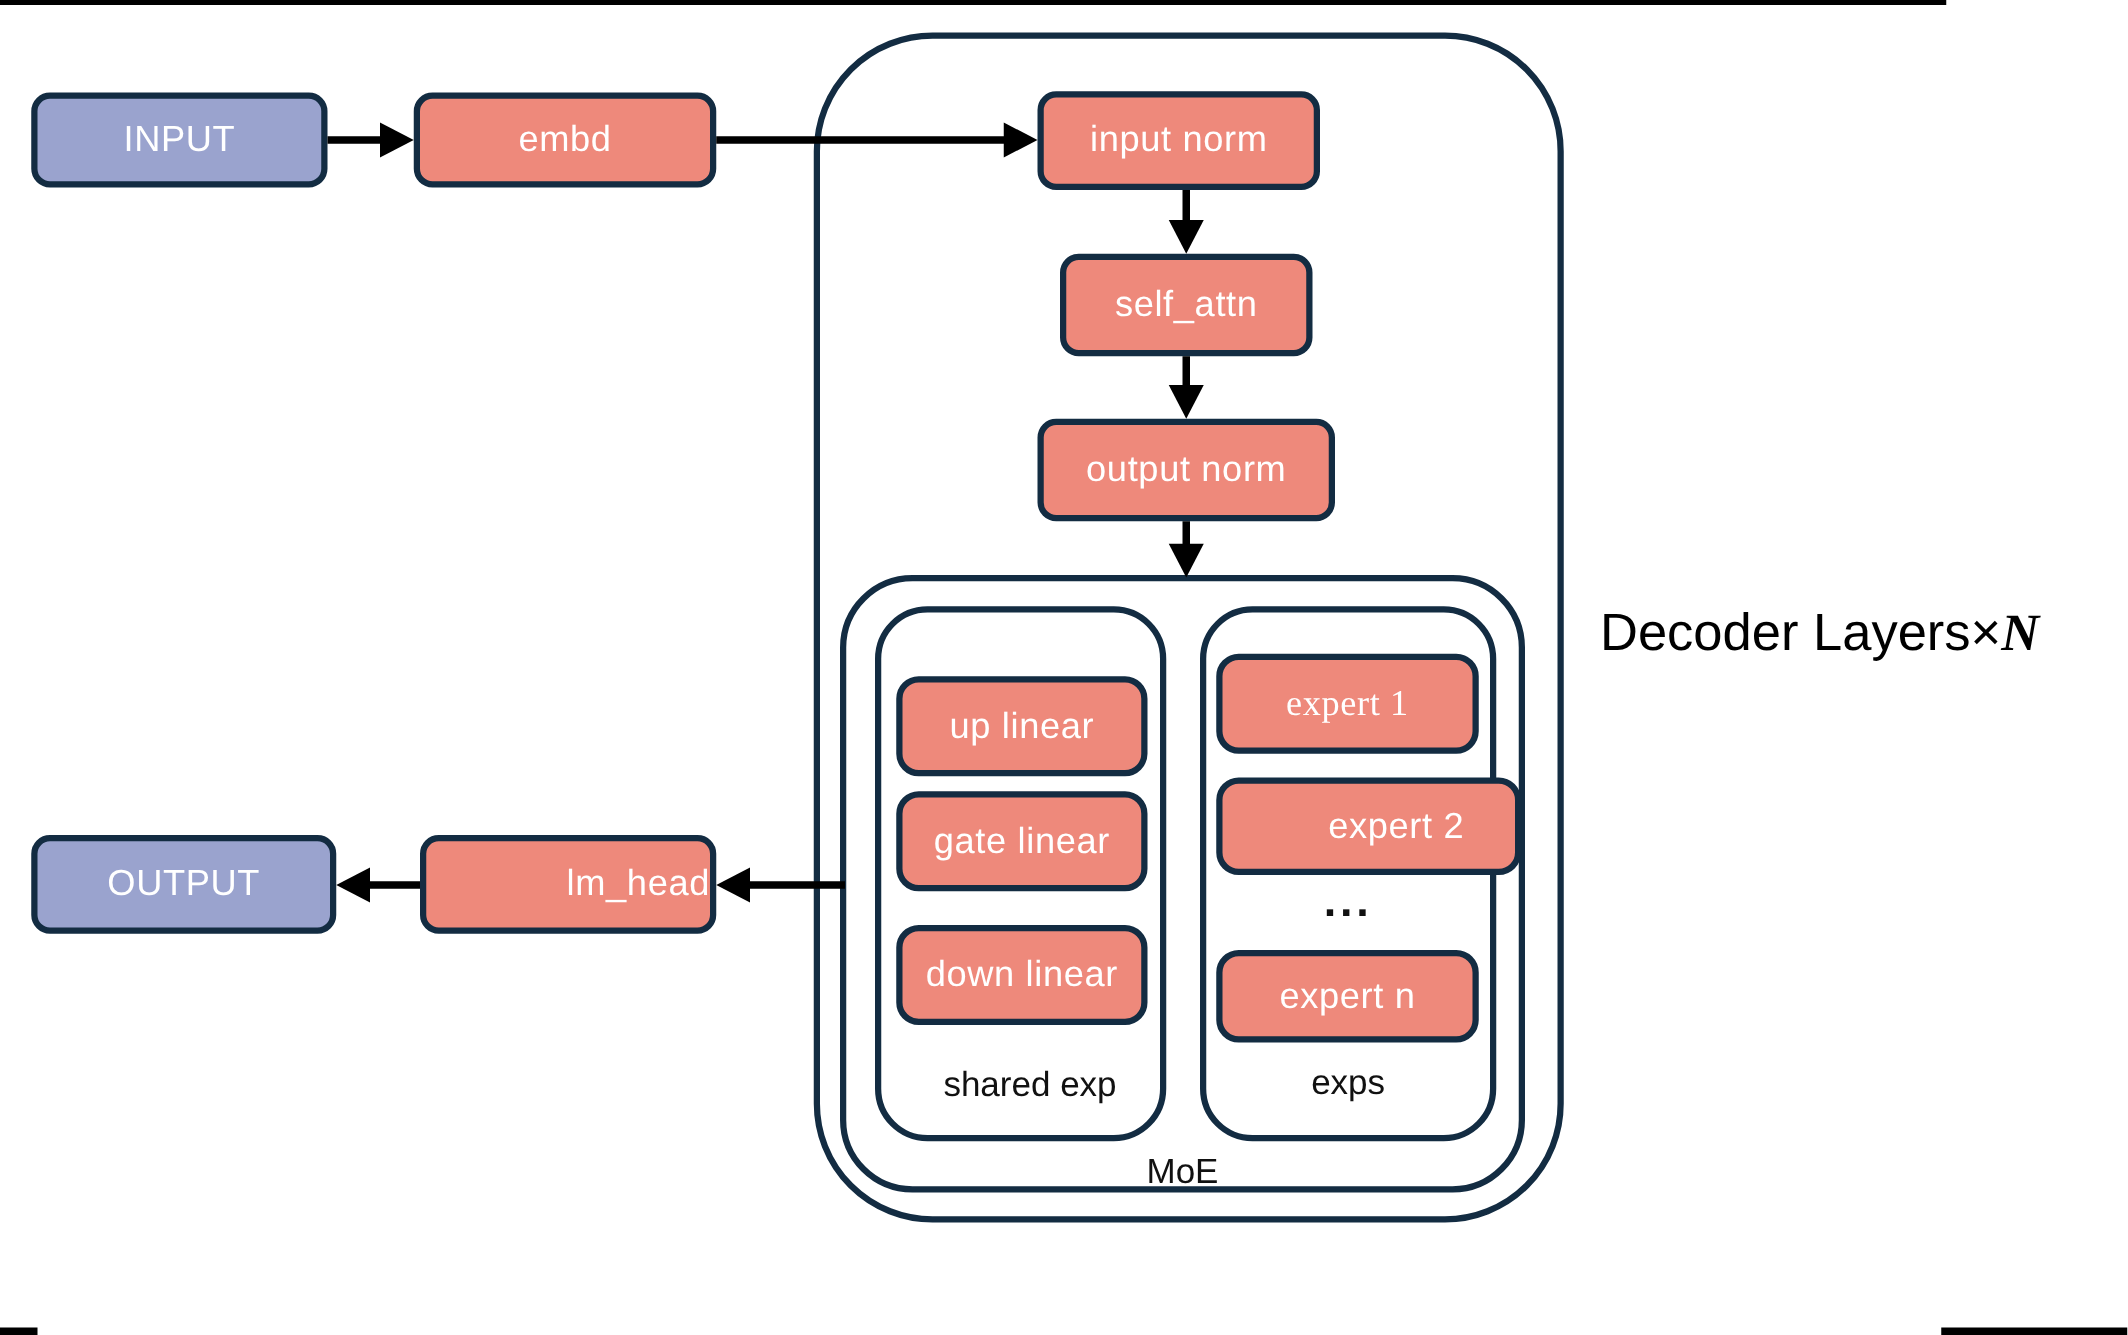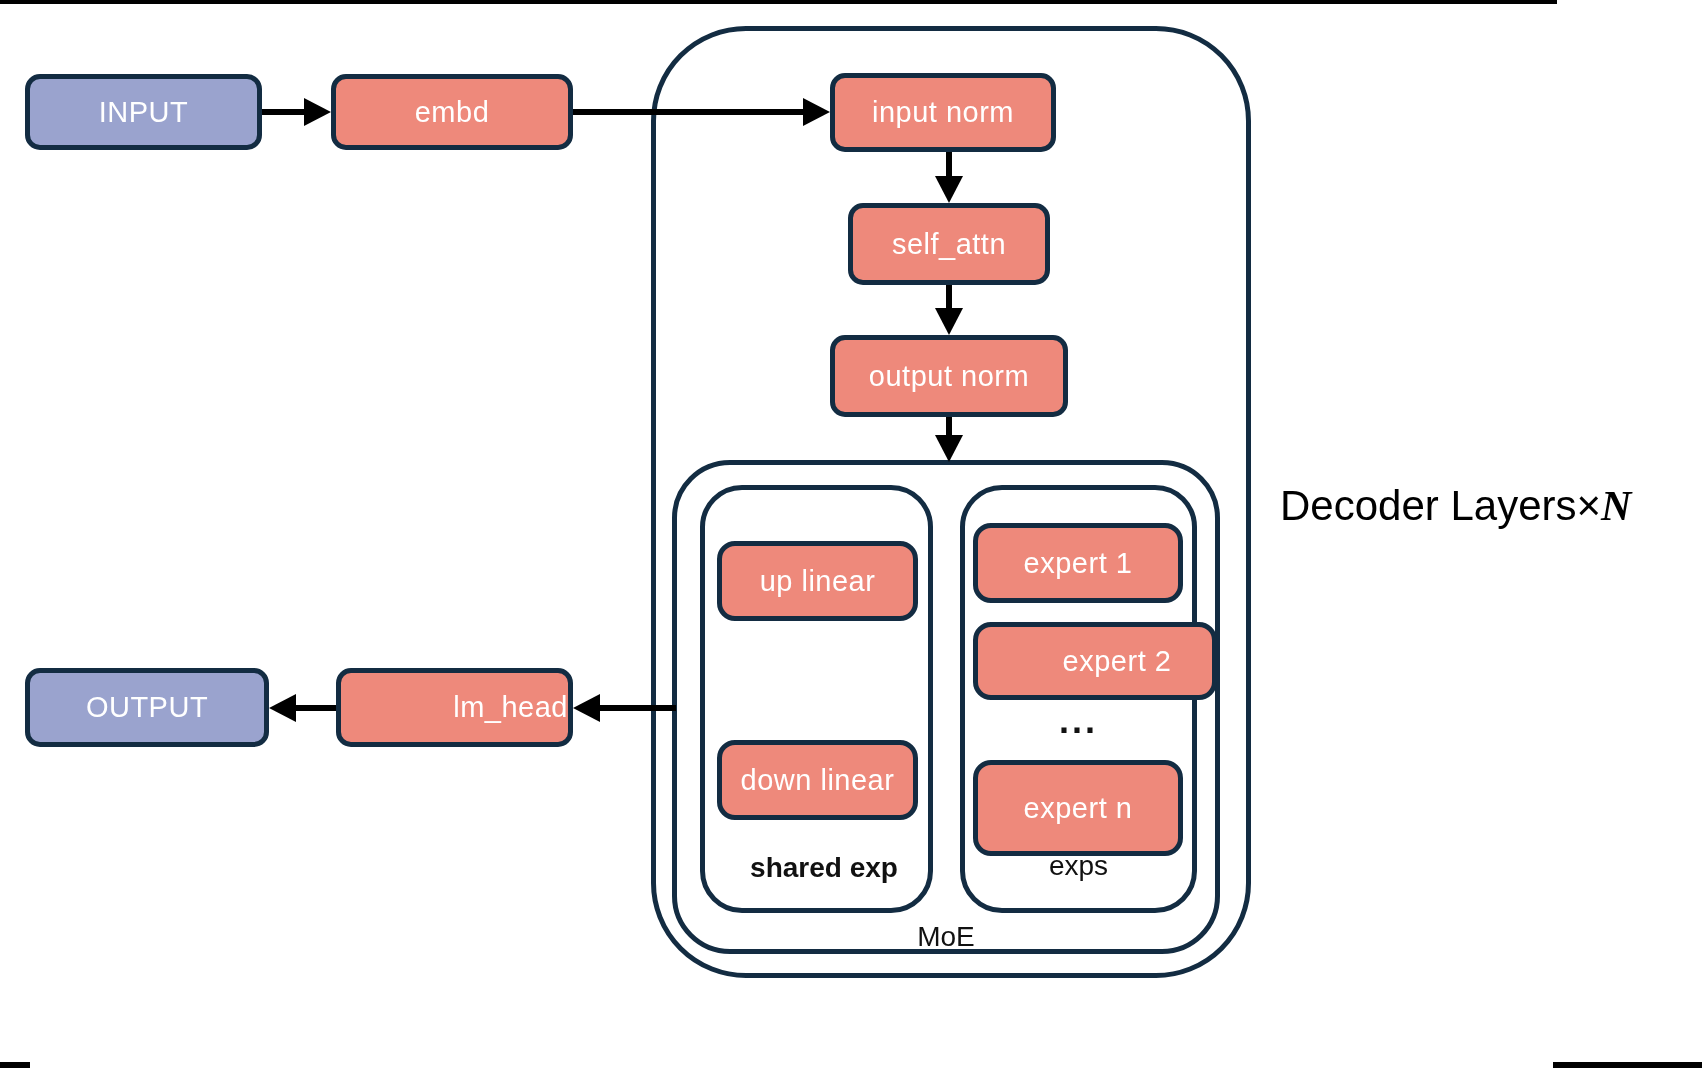--- a/index.html
+++ b/index.html
@@ -82,33 +82,36 @@
     <span>self_attn</span>
   </div>
 
   <div class="node salmon" style="left:830px;top:335px;width:238px;height:82px;">
     <span>output norm</span>
   </div>
 
   <div class="node salmon" style="left:717px;top:541px;width:201px;height:80px;border-radius:18px;">
     <span>up linear</span>
   </div>
+  <div class="node salmon" style="left:717px;top:633px;width:201px;height:80px;border-radius:18px;">
+    <span>gate linear</span>
+  </div>
   <div class="node salmon" style="left:717px;top:740px;width:201px;height:80px;border-radius:18px;">
     <span>down linear</span>
   </div>
-  <div class="grouplabel" style="left:700px;top:852px;width:248px;font-weight:bold;">shared exp</div>
+  <div class="grouplabel" style="left:700px;top:852px;width:248px;">shared exp</div>
 
-  <div class="node salmon" style="left:973px;top:523px;width:210px;height:80px;border-radius:18px;">
+  <div class="node salmon" style="left:973px;top:523px;width:210px;height:80px;border-radius:18px;font-family:Liberation Serif, serif;">
     <span>expert 1</span>
   </div>
   <div class="node salmon" style="left:973px;top:622px;width:244px;height:78px;border-radius:18px;padding-left:44px;">
     <span>expert 2</span>
   </div>
   <div class="ellipsis" style="left:960px;top:700px;width:237px;">...</div>
-  <div class="node salmon" style="left:973px;top:760px;width:210px;height:96px;border-radius:18px;">
+  <div class="node salmon" style="left:973px;top:760px;width:210px;height:74px;border-radius:18px;">
     <span>expert n</span>
   </div>
   <div class="grouplabel" style="left:960px;top:850px;width:237px;">exps</div>
 
   <div class="grouplabel" style="left:672px;top:921px;width:548px;">MoE</div>
 
   <div class="node purple" style="left:25px;top:668px;width:244px;height:79px;">
     <span>OUTPUT</span>
   </div>
   <div class="node salmon" style="left:336px;top:668px;width:237px;height:79px;justify-content:flex-end;">

